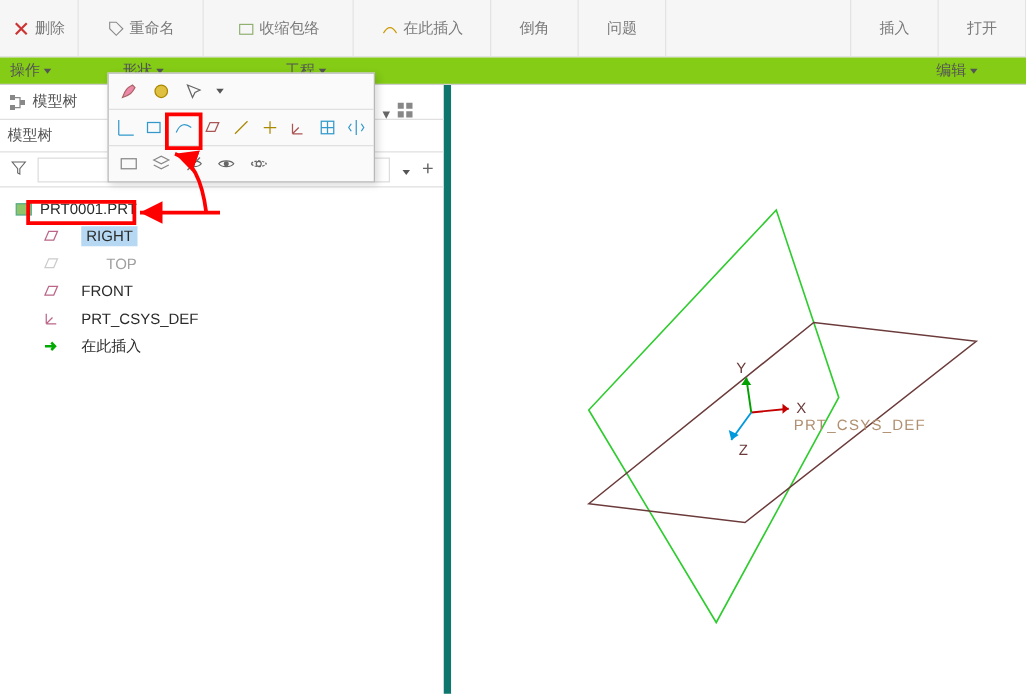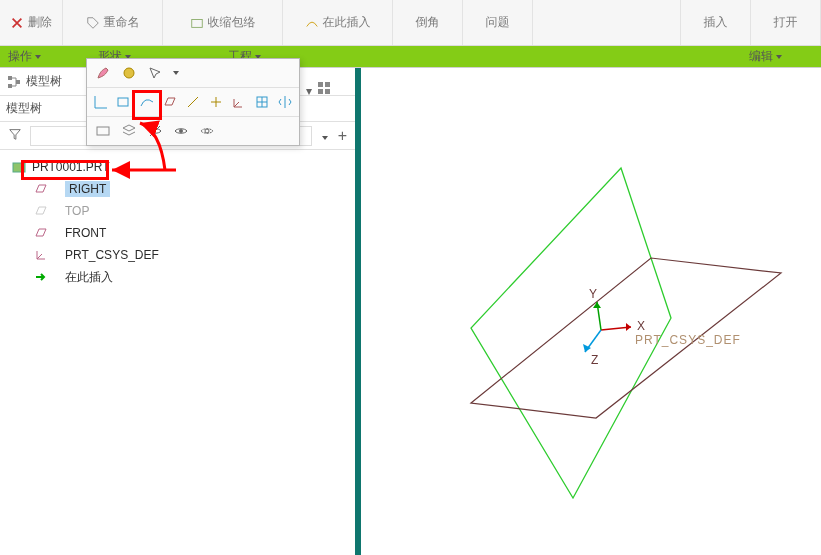--- a/index.html
+++ b/index.html
@@ -45,21 +45,21 @@
   .filter-icon { width: 14px; height: 14px; }
   .searchbox { flex: 1; margin: 0 8px; height: 20px; border: 1px solid #ddd; background: #fff; }
   
   
   .tree { padding: 6px 4px; }
   .tree-node { display: flex; align-items: center; height: 22px; padding-left: 8px; gap: 6px; cursor: pointer; color: #2b2b2b; }
   .tree-node.child { padding-left: 30px; gap: 17px; }
   .tree-node .glyph { width: 14px; height: 14px; display: inline-flex; align-items: center; justify-content: center; }
   .tree-node.selected span.label { background: #b6d8f3; padding: 1px 4px; }
   .tree-node.dim { color: #a0a0a0; }
-  .tree-node.dim .label { color: #a0a0a0; }
+  .tree-node.dim .label { color: #a0a0a0; margin-left: 20px; }
   
   
   .arrow { position: absolute; z-index: 15; pointer-events: none; }
   
   
   .viewport svg.scene { position: absolute; left: 0; top: 0; width: 100%; height: 100%; }
   
 </style>
 </head>
 <body>

